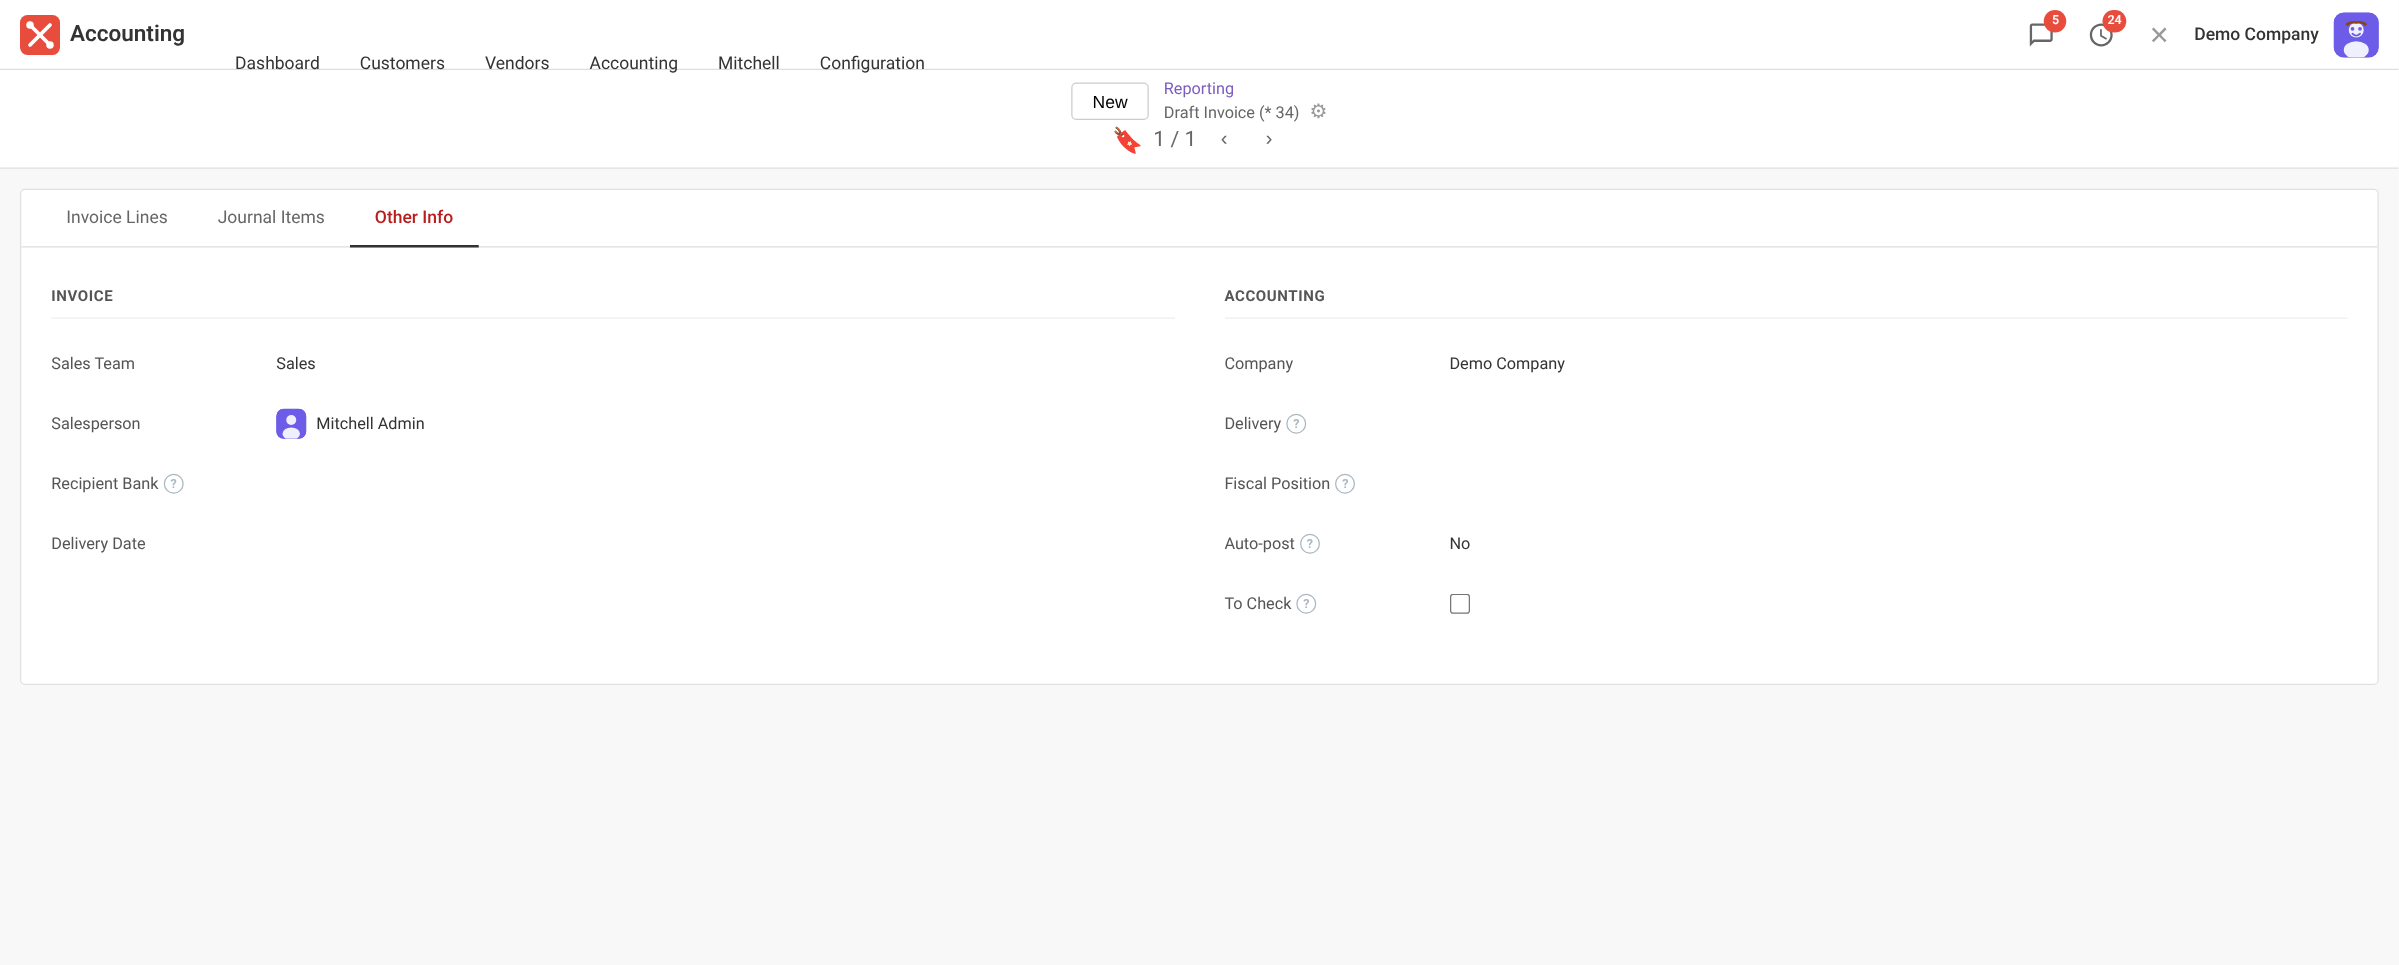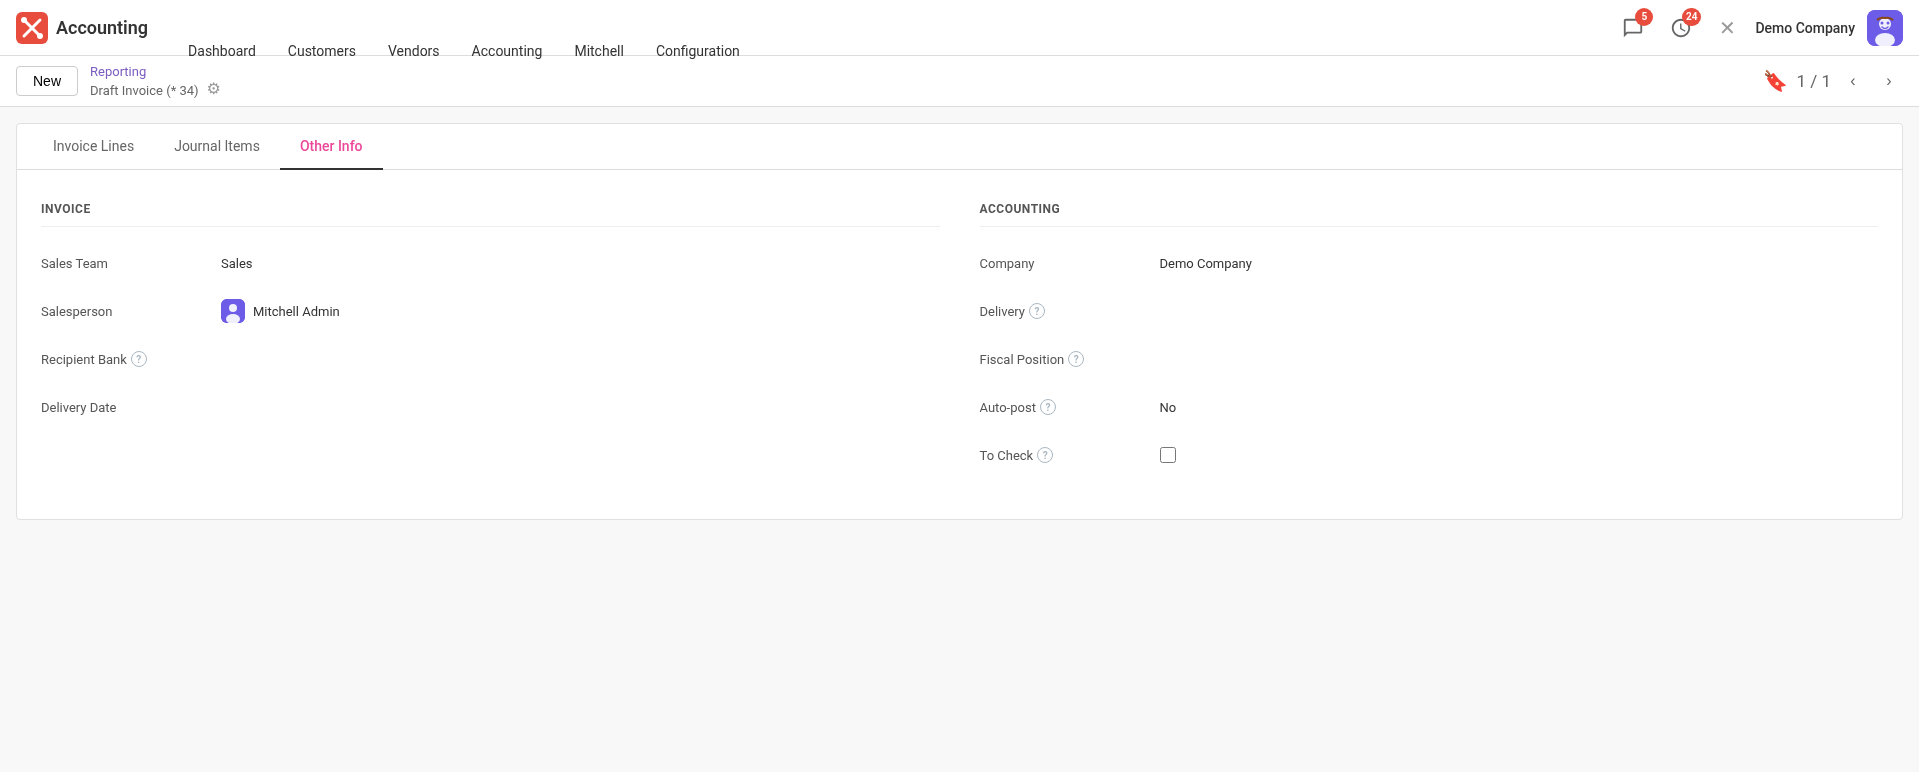--- a/index.html
+++ b/index.html
@@ -112,20 +112,21 @@
     }
 
     
     .sub-header {
       background: #fff;
       border-bottom: 1px solid #ddd;
       padding: 8px 16px;
       display: flex;
       align-items: center;
       justify-content: space-between;
+      flex-direction: column;
     }
     .sub-header-left {
       display: flex;
       align-items: center;
       gap: 12px;
     }
     .btn-new {
       border: 1px solid #ccc;
       background: #fff;
       padding: 6px 16px;
@@ -199,21 +200,21 @@
     }
     .tab {
       padding: 14px 20px;
       font-size: 14px;
       cursor: pointer;
       color: #666;
       border-bottom: 2px solid transparent;
       margin-bottom: -1px;
     }
     .tab.active {
-      color: #ec4899;
+      color: #b91c1c;
       border-bottom: 2px solid #333;
       font-weight: 500;
     }
 
     
     .tab-content {
       padding: 32px 24px;
     }
     .two-column {
       display: grid;

